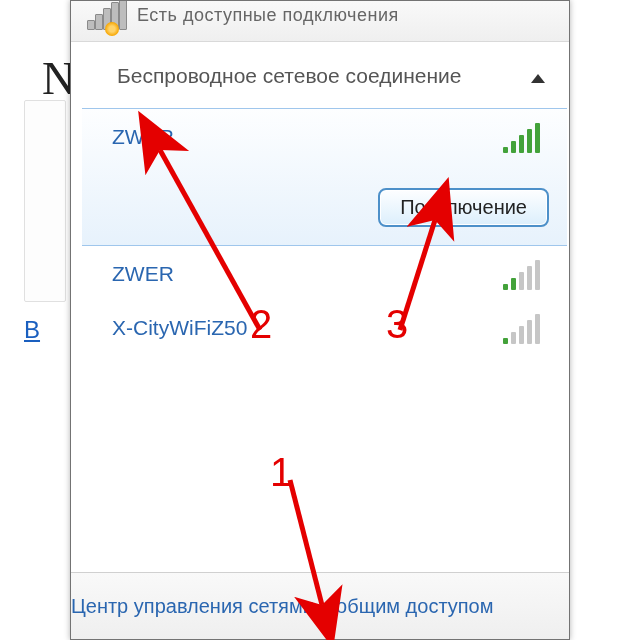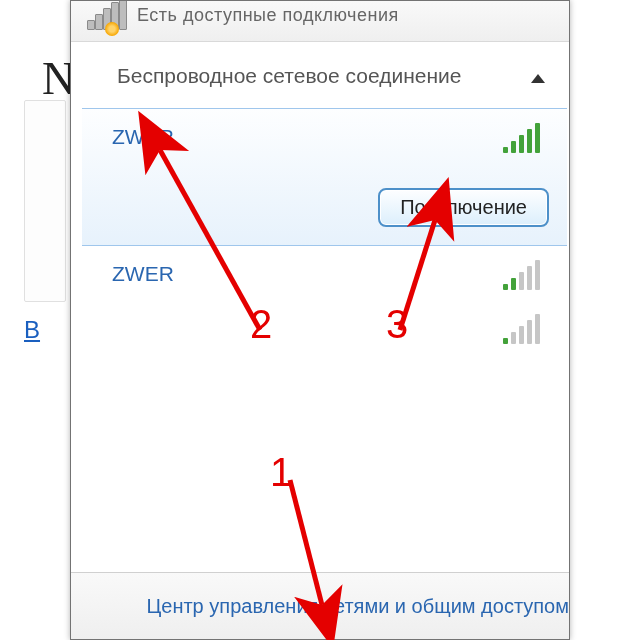--- a/index.html
+++ b/index.html
@@ -180,21 +180,21 @@
 
   
   .footer {
     position: absolute;
     left: 0; right: 0; bottom: 0;
     height: 66px;
     background: linear-gradient(#f9f9f9, #efefef);
     border-top: 1px solid #d0d0d0;
     display: flex;
     align-items: center;
-    justify-content: flex-end;
+    justify-content: flex-start;
   }
   .footer a {
     color: #2a66b0;
     font-size: 20px;
     text-decoration: none;
   }
 
   
   .anno {
     position: absolute;
@@ -258,20 +258,21 @@
         <div class="signal s2">
           <span class="bar b1"></span>
             <span class="bar b2"></span>
             <span class="bar b3"></span>
             <span class="bar b4"></span>
             <span class="bar b5"></span>
         </div>
       </div>
 
       <div class="item">
+        <span class="name">X-CityWiFiZ50</span>
         <div class="signal s1">
           <span class="bar b1"></span>
             <span class="bar b2"></span>
             <span class="bar b3"></span>
             <span class="bar b4"></span>
             <span class="bar b5"></span>
         </div>
       </div>
 
     </div>

